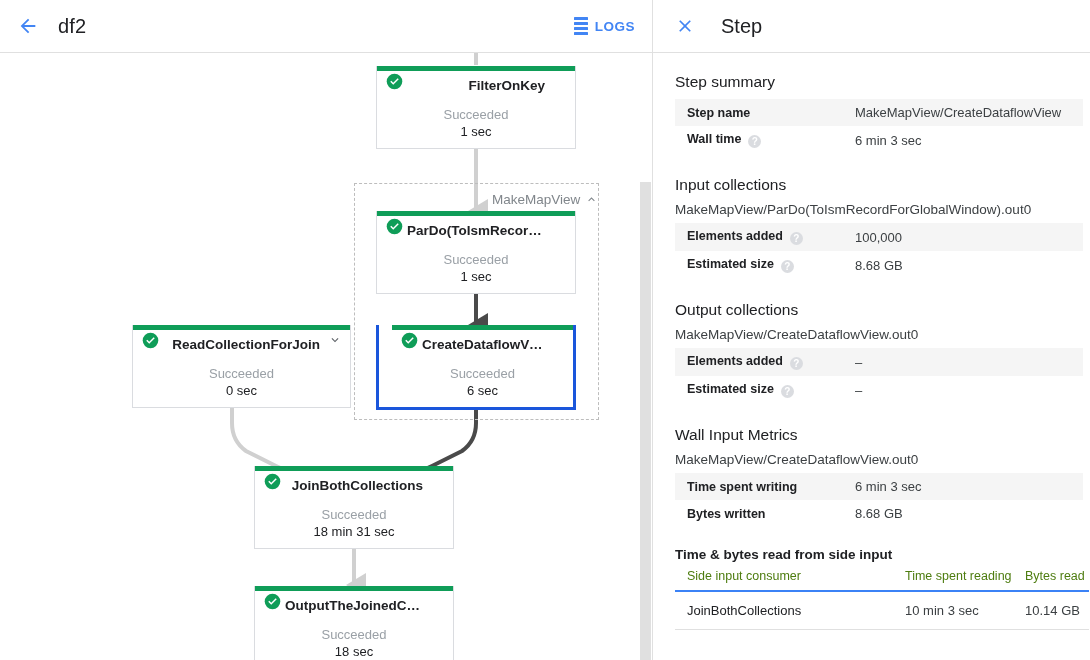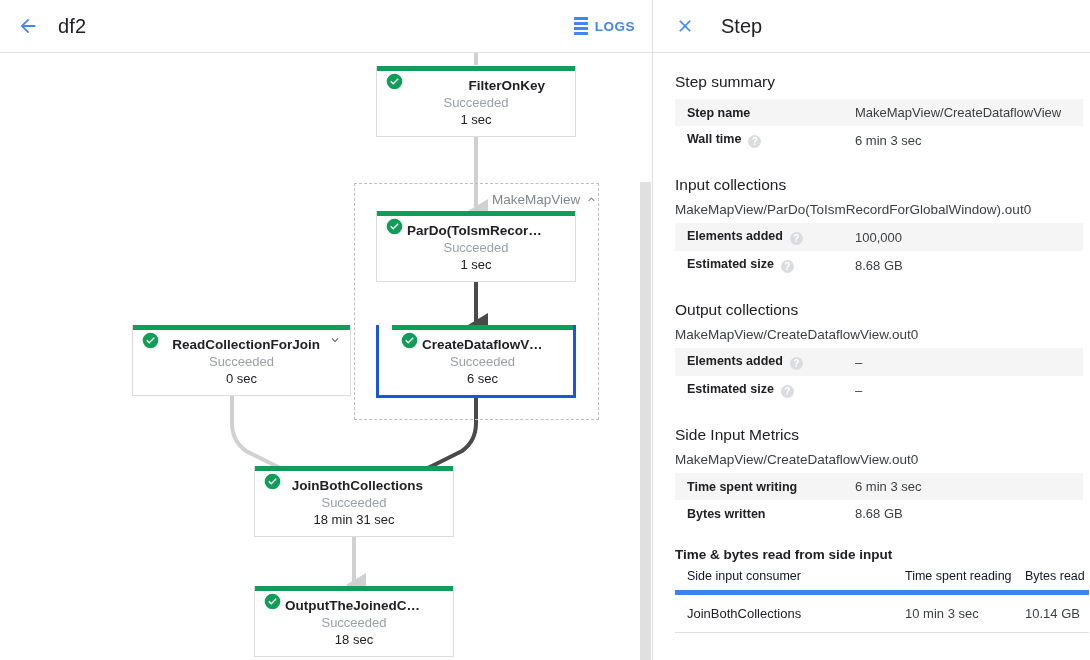--- a/index.html
+++ b/index.html
@@ -53,21 +53,21 @@
   }
   .node .bar { height: 5px; background: #0f9d58; }
   .node.selected { border: 3px solid #1a56db; border-top: none; padding-left: 13px; }
   .node .body { position: relative; padding: 7px 6px 9px; }
   .node .title {
     font-size: 13.5px; font-weight: bold; color: #202124;
     white-space: nowrap; overflow: hidden; text-overflow: ellipsis;
     padding: 0 24px;
     text-align: right;
   }
-  .node .status { font-size: 13px; color: #9aa0a6; margin-top: 2px; }
+  .node .status { font-size: 13px; color: #9aa0a6; margin-top: 14px; }
   .node .dur { font-size: 13px; color: #202124; margin-top: 2px; }
   .node .check {
     position: absolute; left: 9px; top: 2px; width: 17px; height: 17px;
   }
   .node .chev {
     position: absolute; right: 8px; top: 3px; width: 14px; height: 14px;
     cursor: pointer;
   }
 
   .group-box {
@@ -127,23 +127,23 @@
     text-align: center; margin-left: 7px; vertical-align: -2px;
     font-weight: bold; cursor: pointer;
   }
 
   .sub-title {
     font-size: 13.5px; font-weight: bold; color: #202124;
     margin-top: 20px; margin-bottom: 2px;
   }
   table.sidein { width: 414px; border-collapse: collapse; }
   table.sidein th {
-    font-size: 12.5px; font-weight: normal; color: #0f172a;
+    font-size: 12.5px; font-weight: normal; color: #4d7c0f;
     text-align: left; padding: 5px 0 7px 12px;
-    border-bottom: 5px solid #3b82f6;
+    border-bottom: 2px solid #3b82f6;
   }
   table.sidein th.num, table.sidein td.num { text-align: left; }
   table.sidein td {
     font-size: 13px; color: #3c4043; padding: 11px 0 11px 12px;
     border-bottom: 1px solid #e0e0e0;
   }
   table.sidein td.name { color: #202124; }
 </style>
 </head>
 <body>
@@ -342,21 +342,21 @@
           <td class="k"><span>Elements added</span><span class="help">?</span></td>
           <td class="v">–</td>
         </tr>
         <tr>
           <td class="k"><span>Estimated size</span><span class="help">?</span></td>
           <td class="v">–</td>
         </tr>
       </tbody>
         </table>
 
-      <div class="sec-title">Side Input Metrics</div>
+      <div class="sec-title">Wall Input Metrics</div>
       <div class="coll-name">MakeMapView/CreateDataflowView.out0</div>
       <table class="kv">
         <tbody>
             <tr class="odd">
           <td class="k"><span>Time spent writing</span></td>
           <td class="v">6 min 3 sec</td>
         </tr>
         <tr>
           <td class="k"><span>Bytes written</span></td>
           <td class="v">8.68 GB</td>

